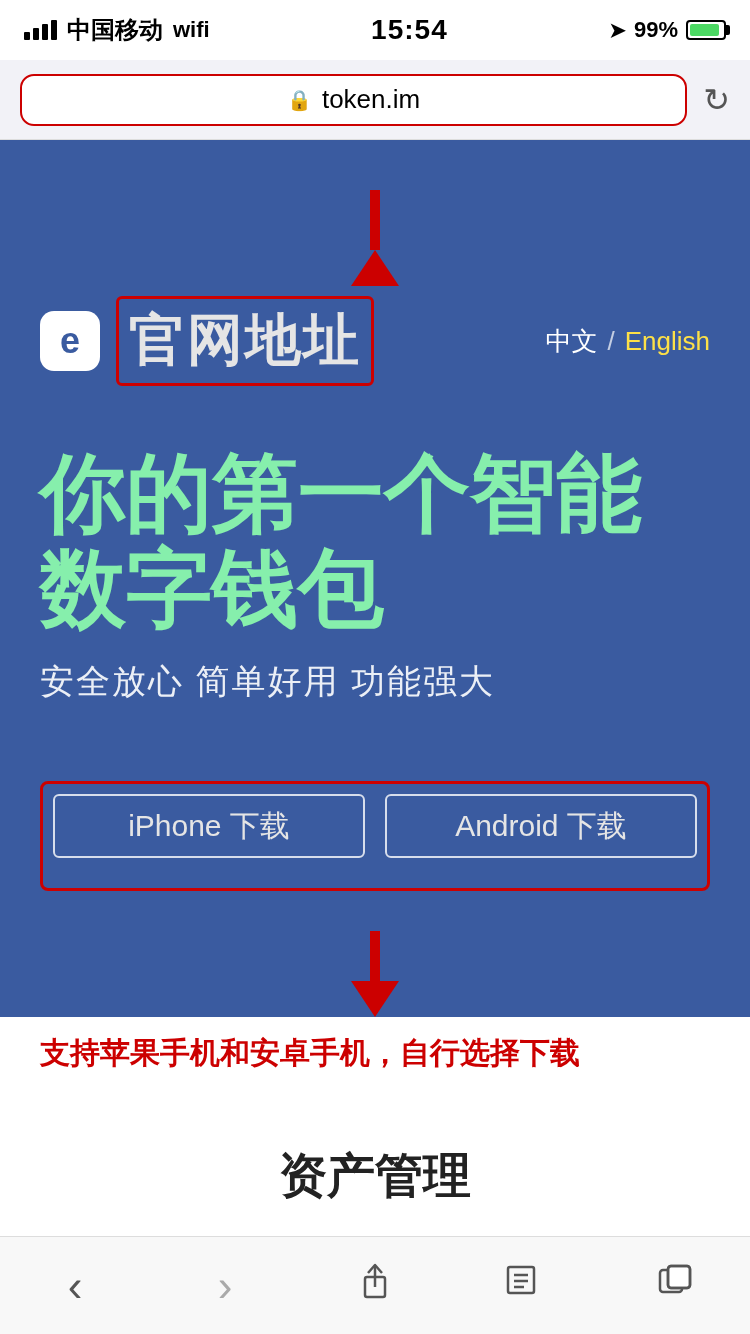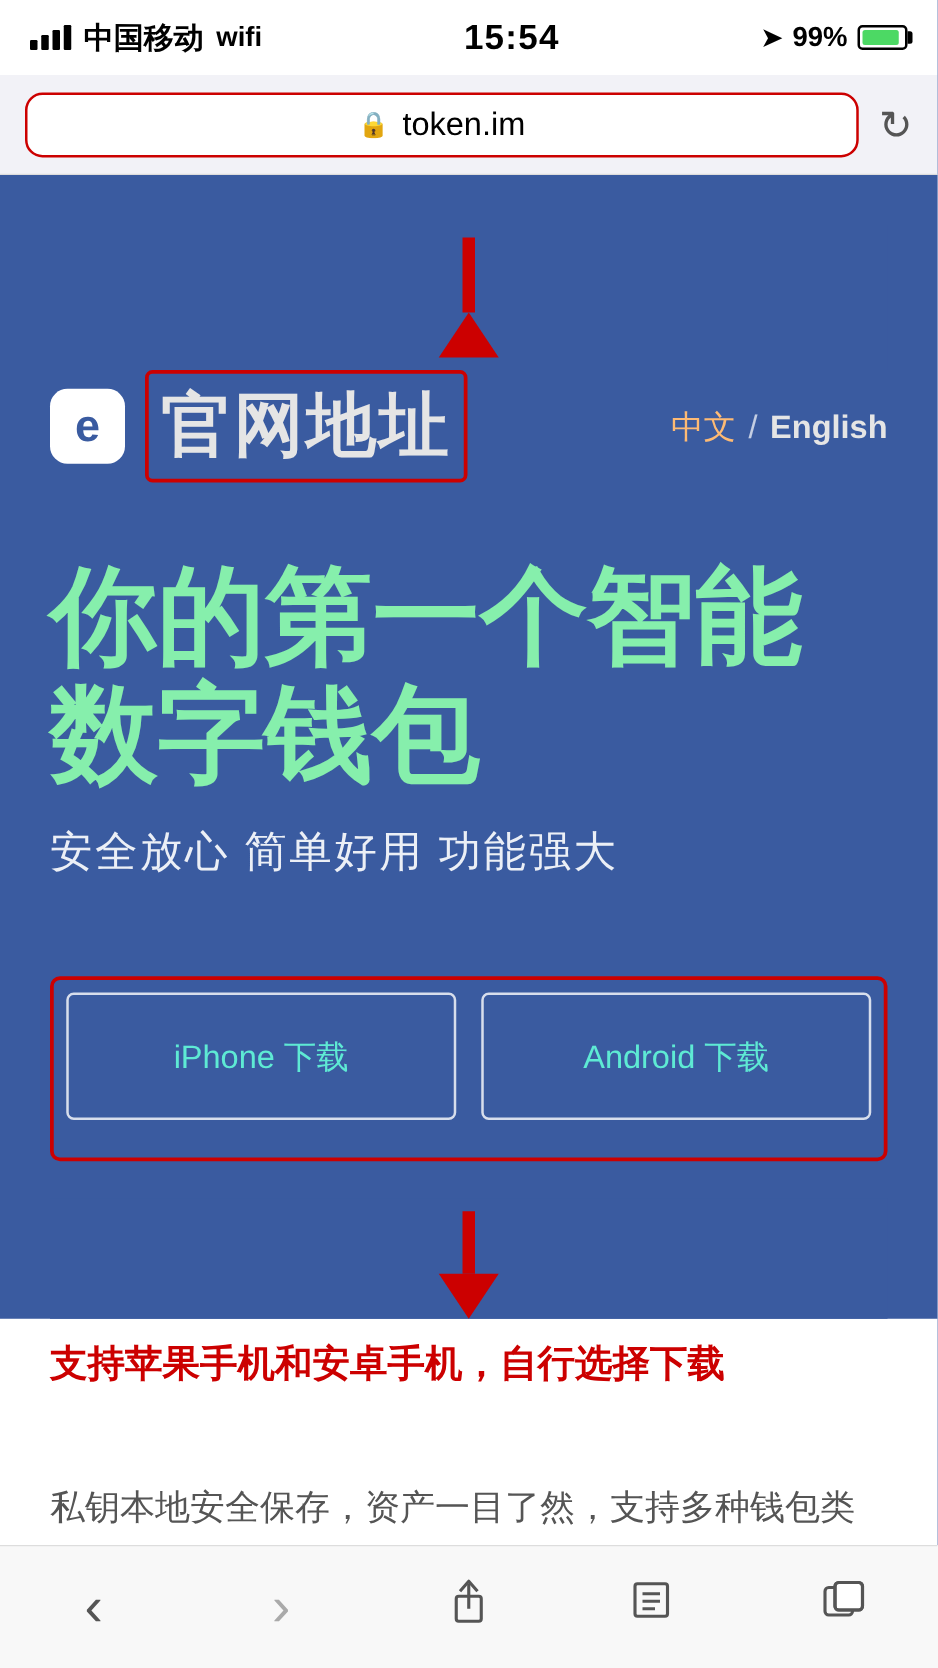--- a/index.html
+++ b/index.html
@@ -167,22 +167,22 @@
     .lang-switch {
       display: flex;
       align-items: center;
       gap: 10px;
       font-size: 26px;
       color: #fff;
     }
     .lang-divider {
       color: rgba(255,255,255,0.7);
     }
-    .lang-chinese { color: #fdba74; }
-    .lang-english { color: #e5e5e5; font-weight: 700; }
+    .lang-chinese { color: #ffffff; }
+    .lang-english { color: #fde047; font-weight: 400; }
 
     
     .title-annotation-box {
       border: 3px solid #cc0000;
       border-radius: 6px;
       padding: 4px 10px;
       display: inline-block;
     }
 
     
@@ -204,25 +204,25 @@
     }
 
     
     .download-buttons {
       display: flex;
       gap: 20px;
       margin-bottom: 20px;
     }
     .download-btn {
       flex: 1;
-      height: 102px;
+      height: 64px;
       border: 2px solid rgba(255,255,255,0.8);
       background: transparent;
-      color: #5eead4;
-      font-size: 26px;
+      color: #e5e5e5;
+      font-size: 30px;
       border-radius: 6px;
       display: flex;
       align-items: center;
       justify-content: center;
       cursor: pointer;
       font-family: -apple-system, 'PingFang SC', sans-serif;
     }
 
     
     .buttons-wrapper {
@@ -402,20 +402,21 @@
   <div class="arrow-down-container">
     <div class="arrow-down-stem"></div>
     <div class="arrow-down-tip"></div>
   </div>
 
 </div>
 
 <div class="annotation-text">支持苹果手机和安卓手机，自行选择下载</div>
 
 <div class="section-white">
+  <div class="section-title">资产管理</div>
   <div class="section-desc">私钥本地安全保存，资产一目了然，支持多种钱包类型，轻松导入导出，助记词备份防丢，多重签名防盗</div>
 </div>
 
 <div class="bottom-nav">
   <div class="nav-btn">
     <span style="font-size:44px;font-weight:300;color:#555;">‹</span>
   </div>
   <div class="nav-btn">
     <span style="font-size:44px;font-weight:300;color:#aaa;">›</span>
   </div>

